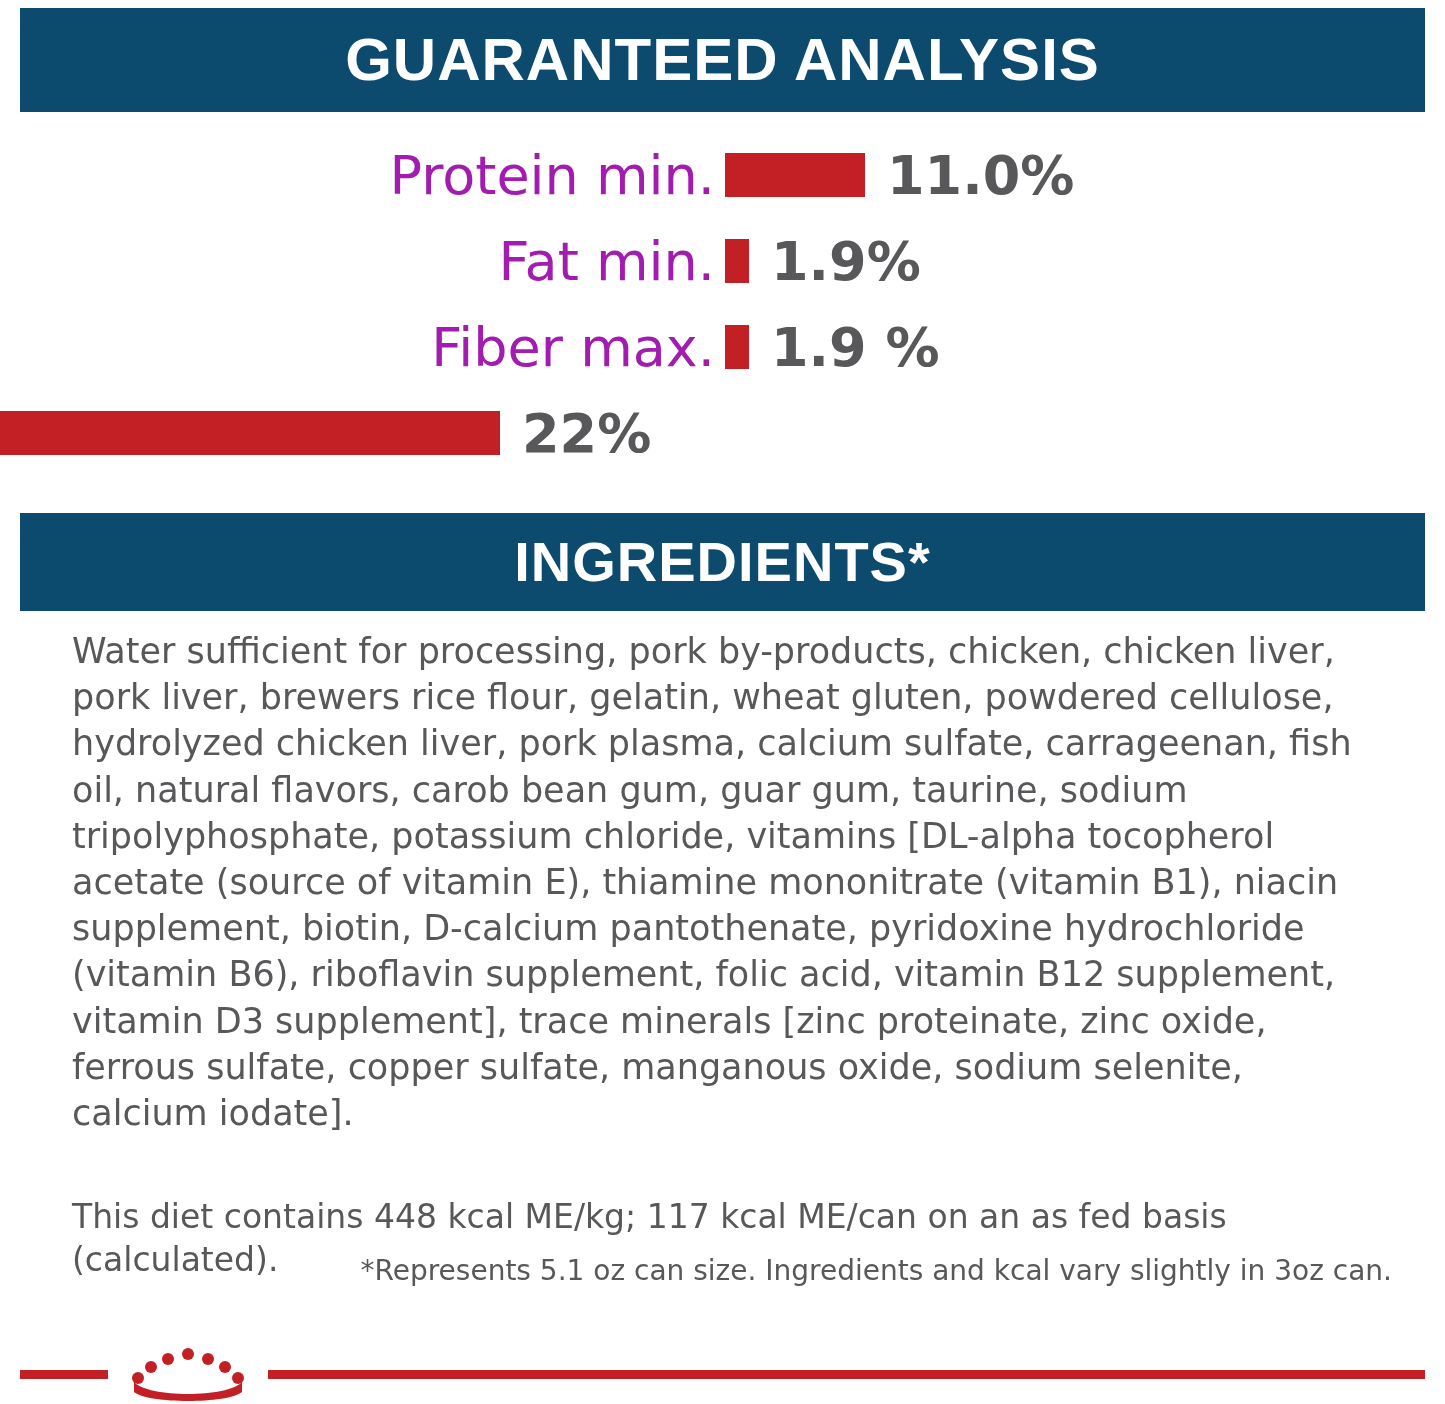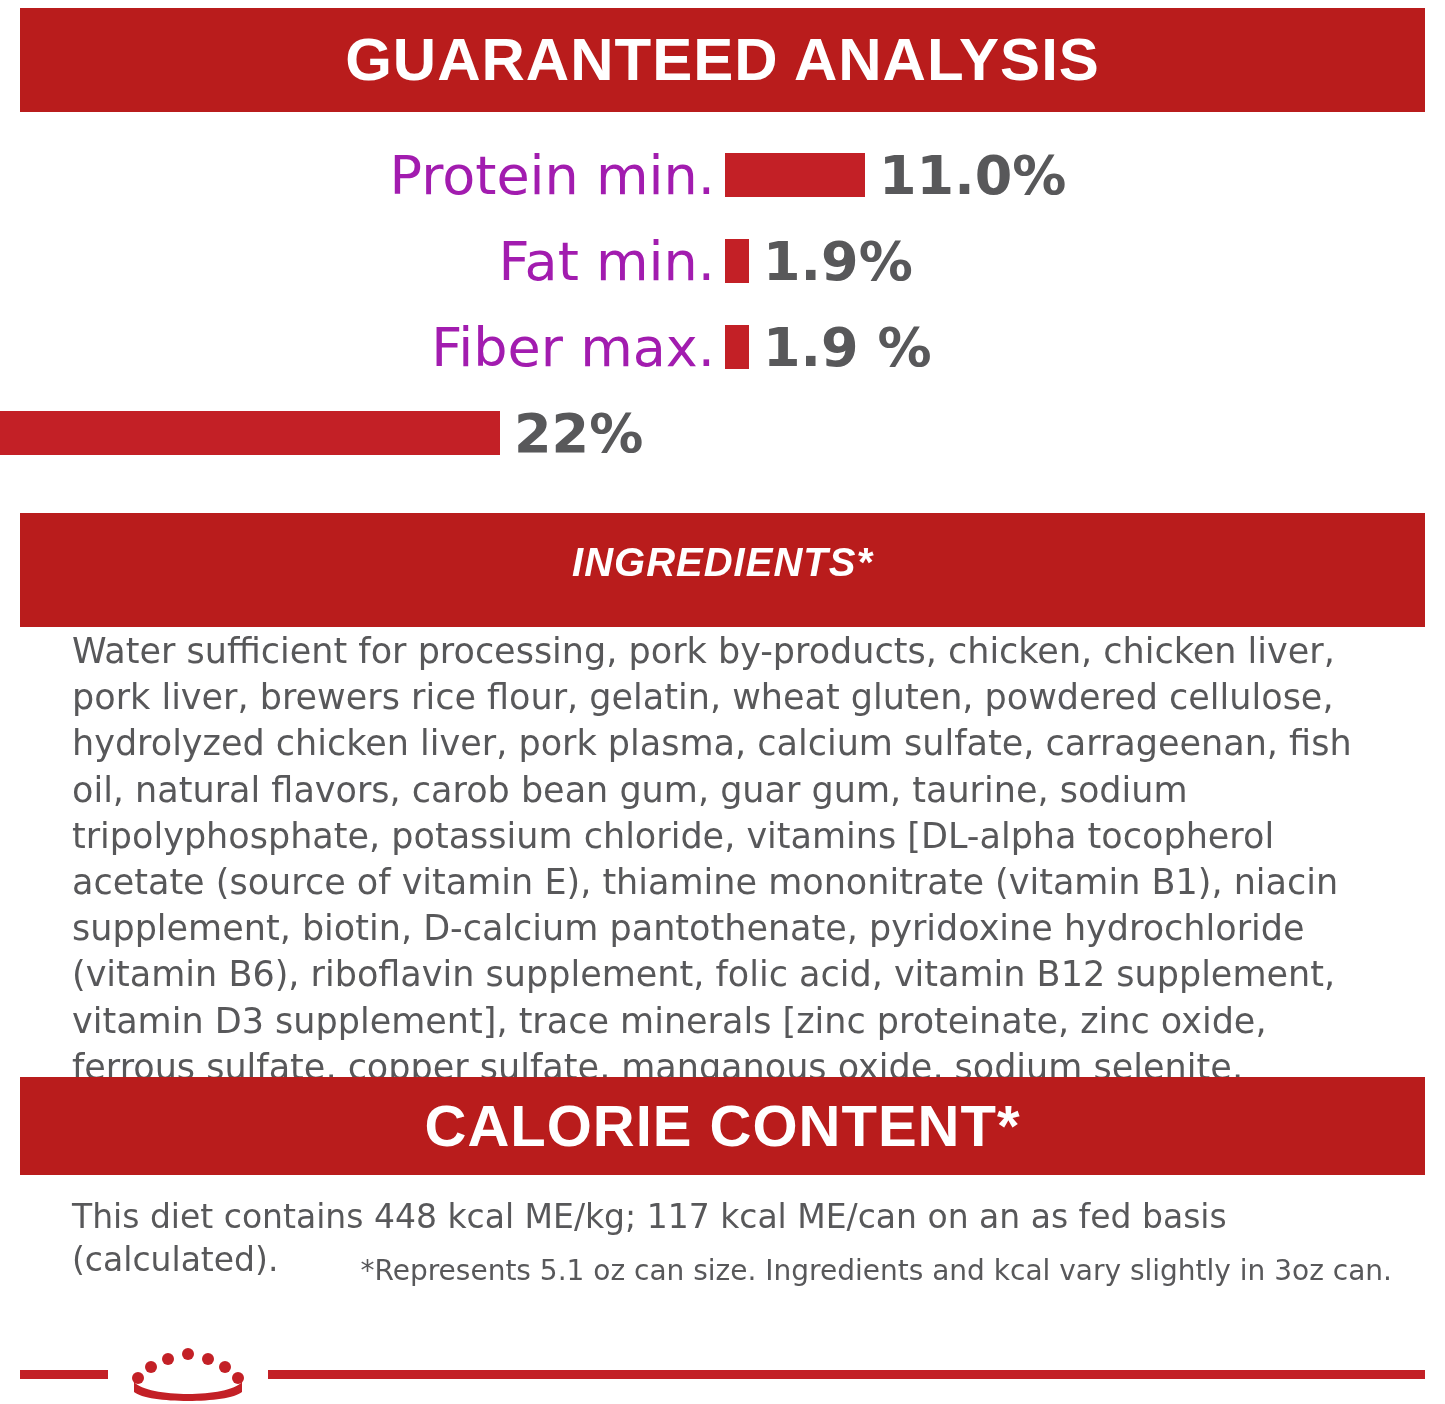--- a/index.html
+++ b/index.html
@@ -17,45 +17,44 @@
   }
   .page {
     width: 1445px;
     height: 1404px;
     position: relative;
     background: #ffffff;
   }
 
   
   .band {
-    background: #b91c1c;
+    background: #0c4a6e;
     color: #ffffff;
     text-align: center;
     font-family: "Liberation Sans", sans-serif;
     font-weight: bold;
     letter-spacing: 1px;
   }
   .band-ga {
     position: absolute;
     left: 20px;
     top: 8px;
     width: 1405px;
     height: 104px;
     line-height: 104px;
     font-size: 60px;
   }
   .band-ing {
     position: absolute;
     left: 20px;
     top: 513px;
     width: 1405px;
-    height: 114px;
+    height: 98px;
     line-height: 98px;
-    font-size: 40px;
-    font-style: italic;
+    font-size: 56px;
   }
   .band-cal {
     position: absolute;
     left: 20px;
     top: 1077px;
     width: 1405px;
     height: 98px;
     line-height: 98px;
     font-size: 58px;
   }
@@ -79,20 +78,21 @@
     box-sizing: border-box;
     font-size: 54px;
     color: #a21caf;
     font-family: "DejaVu Sans", sans-serif;
     white-space: nowrap;
   }
   .ga-barwrap {
     display: flex;
     align-items: center;
     flex: 1;
+    gap: 8px;
   }
   .ga-bar {
     background: #c32026;
     height: 44px;
   }
   .ga-value {
     font-size: 54px;
     color: #58585a;
     font-weight: bold;
     margin-left: 14px;
@@ -205,21 +205,20 @@
         <div class="ga-value">22%</div>
       </div>
     </div>
 
   </div>
 
   <div class="band band-ing">INGREDIENTS*</div>
 
   <div class="ingredients-text">Water sufficient for processing, pork by-products, chicken, chicken liver, pork liver, brewers rice flour, gelatin, wheat gluten, powdered cellulose, hydrolyzed chicken liver, pork plasma, calcium sulfate, carrageenan, fish oil, natural flavors, carob bean gum, guar gum, taurine, sodium tripolyphosphate, potassium chloride, vitamins [DL-alpha tocopherol acetate (source of vitamin E), thiamine mononitrate (vitamin B1), niacin supplement, biotin, D-calcium pantothenate, pyridoxine hydrochloride (vitamin B6), riboflavin supplement, folic acid, vitamin B12 supplement, vitamin D3 supplement], trace minerals [zinc proteinate, zinc oxide, ferrous sulfate, copper sulfate, manganous oxide, sodium selenite, calcium iodate].</div>
 
-  <div class="band band-cal">CALORIE CONTENT*</div>
 
   <div class="calorie-text">This diet contains 448 kcal ME/kg; 117 kcal ME/can on an as fed basis (calculated).</div>
 
   <div class="calorie-note">*Represents 5.1 oz can size. Ingredients and kcal vary slightly in 3oz can.</div>
 
   <div class="footer">
     <div class="footer-rule-left"></div>
     <div class="footer-rule-right"></div>
     <svg class="crown" viewBox="0 0 140 56">
       <circle cx="70" cy="6" r="6" fill="#c32026"></circle>

